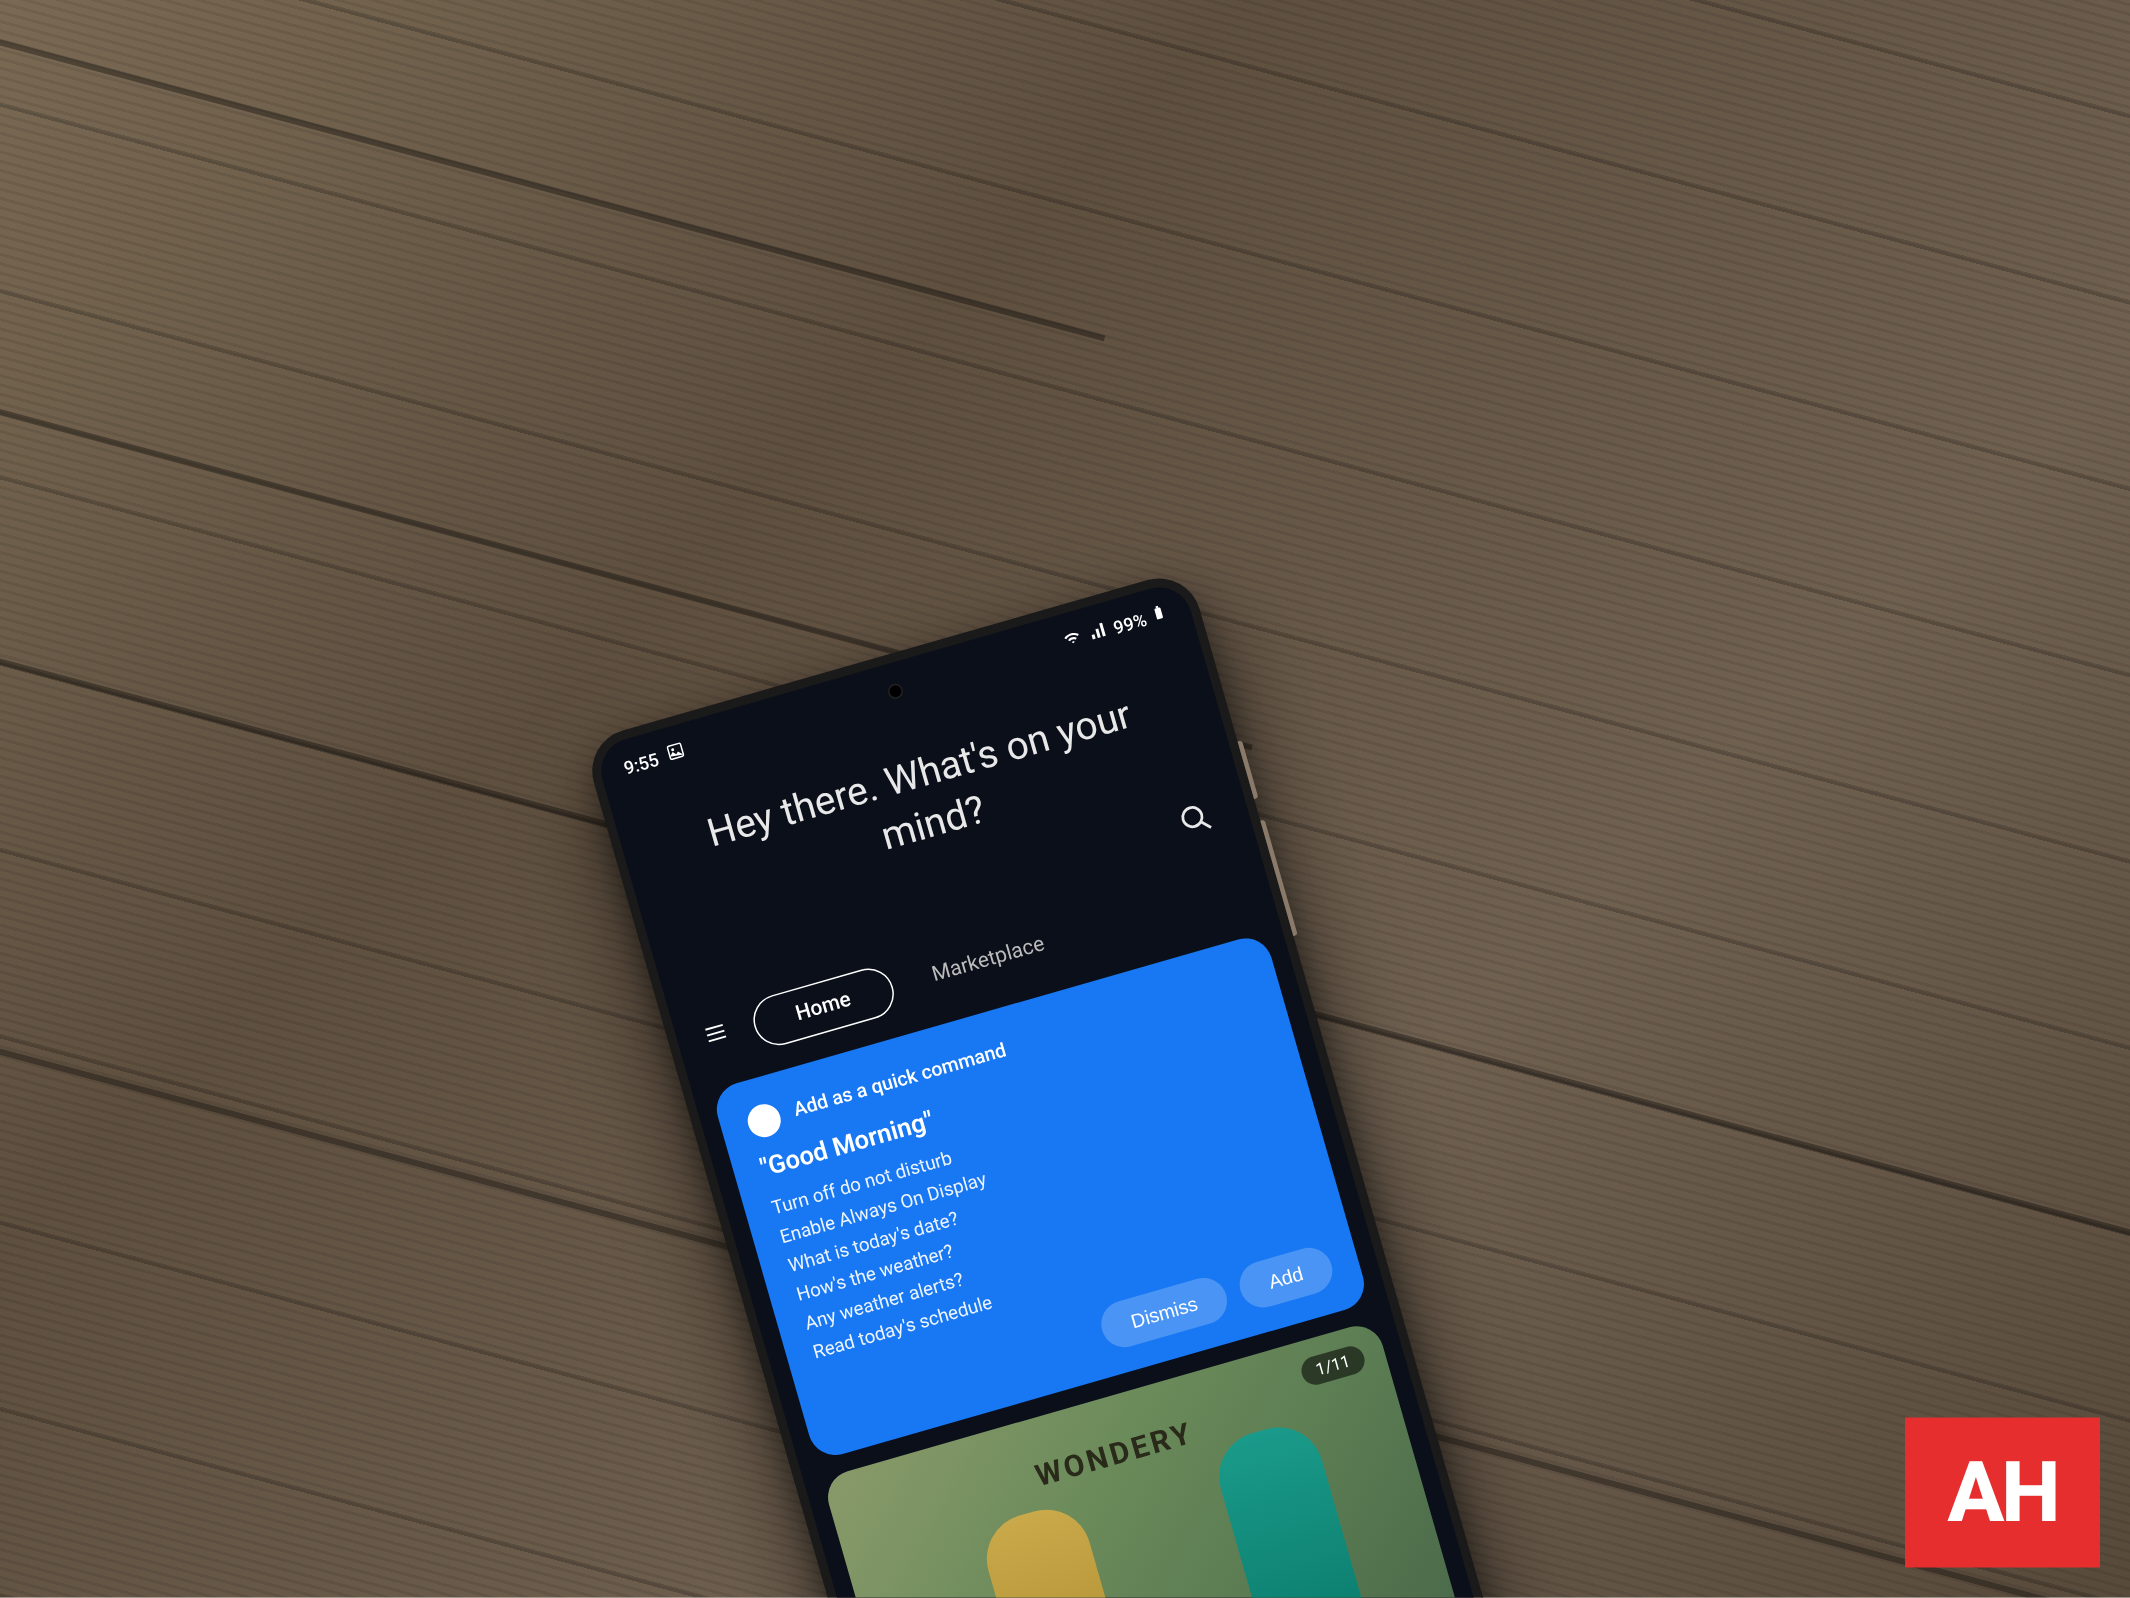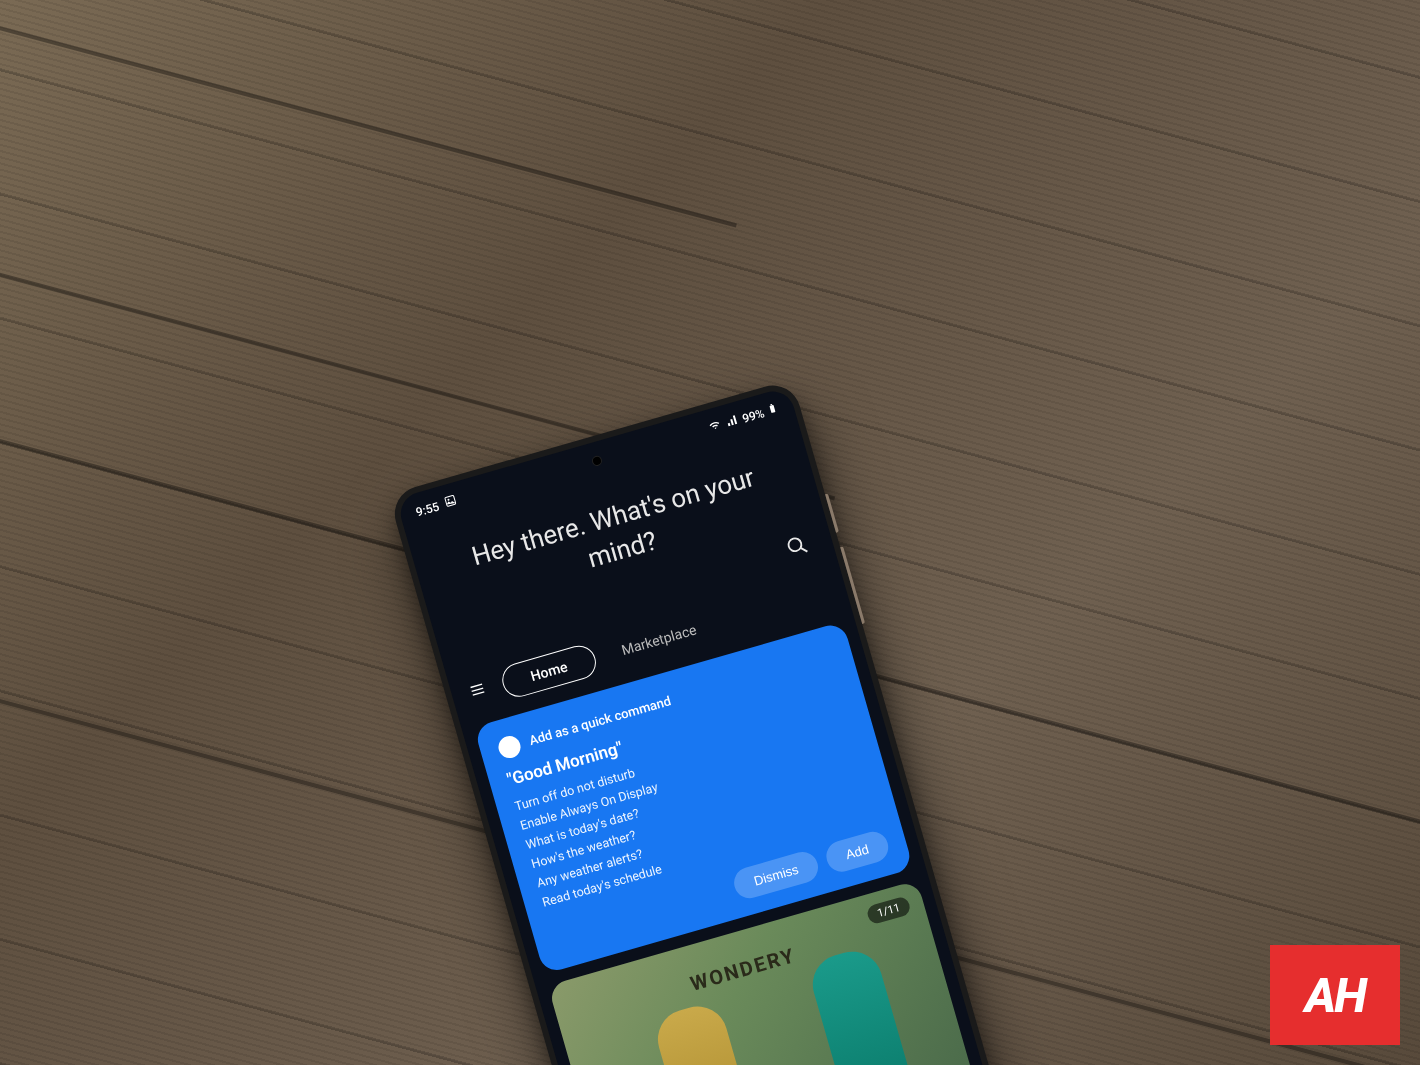--- a/index.html
+++ b/index.html
@@ -221,23 +221,22 @@
   position: absolute;
   right: 20px;
   bottom: 20px;
   width: 130px;
   height: 100px;
   background: #e62e2e;
   display: flex;
   align-items: center;
   justify-content: center;
   color: #fff;
-  font-size: 48px;
+  font-size: 56px;
   font-weight: 800;
-  font-style: italic;
   letter-spacing: -2px;
 }
 </style>
 </head>
 <body>
 
 <div class="wood-bg"></div>
 <div class="plank-line" style="top:120px;left:-50px;width:800px;transform:rotate(15deg)"></div>
 <div class="plank-line" style="top:380px;left:-50px;width:900px;transform:rotate(15deg)"></div>
 <div class="plank-line" style="top:640px;left:-50px;width:1600px;transform:rotate(15deg)"></div>

